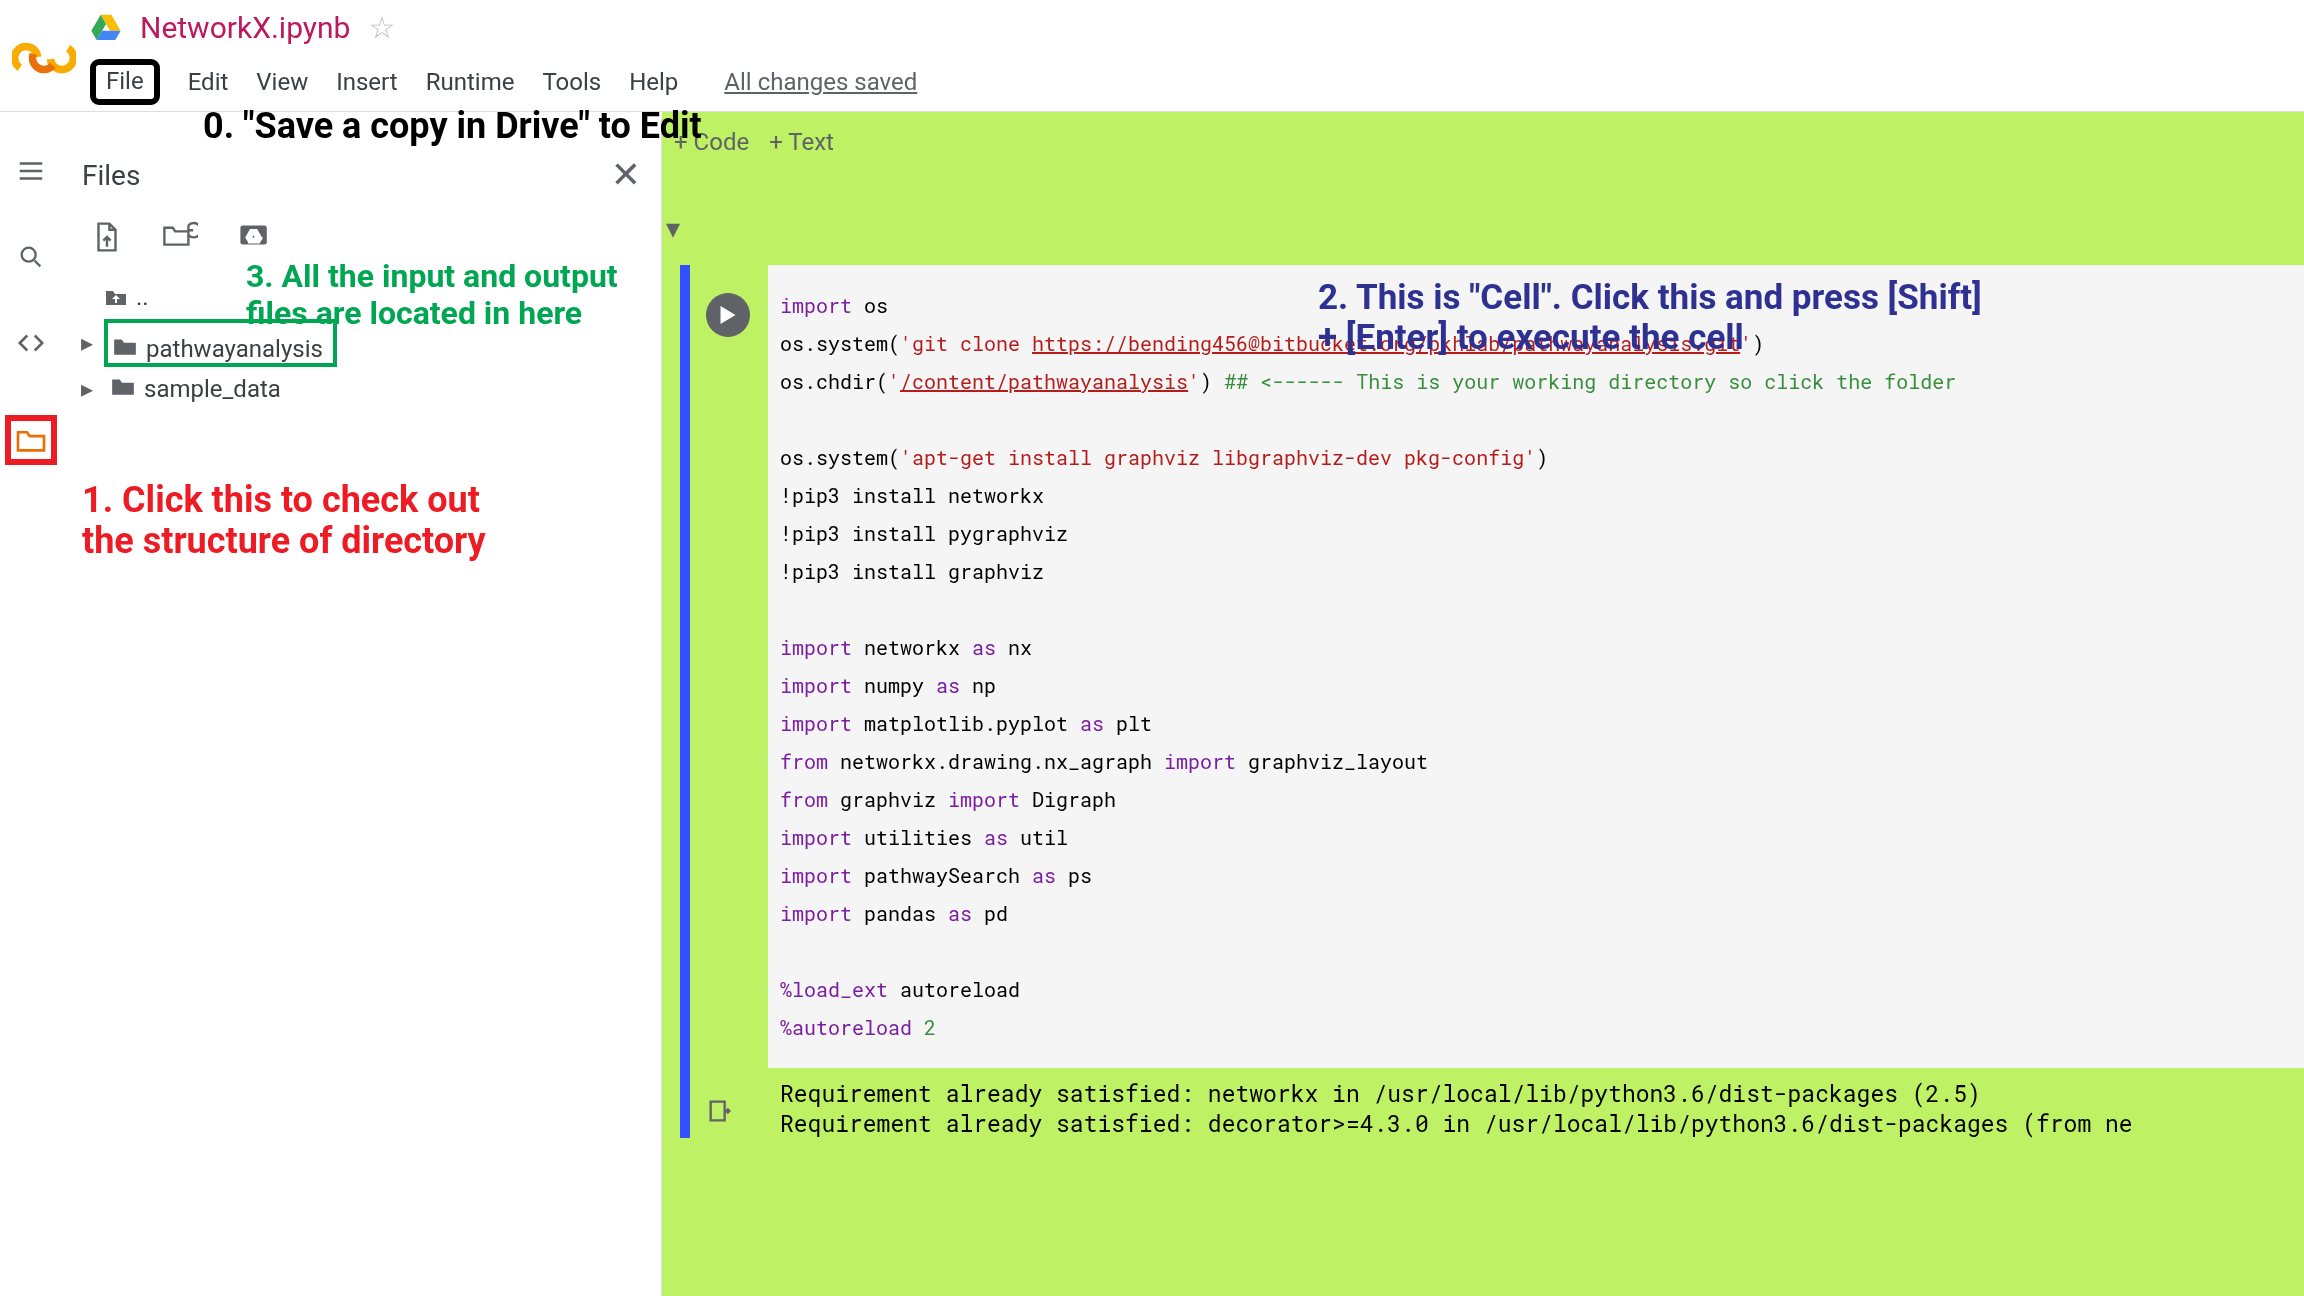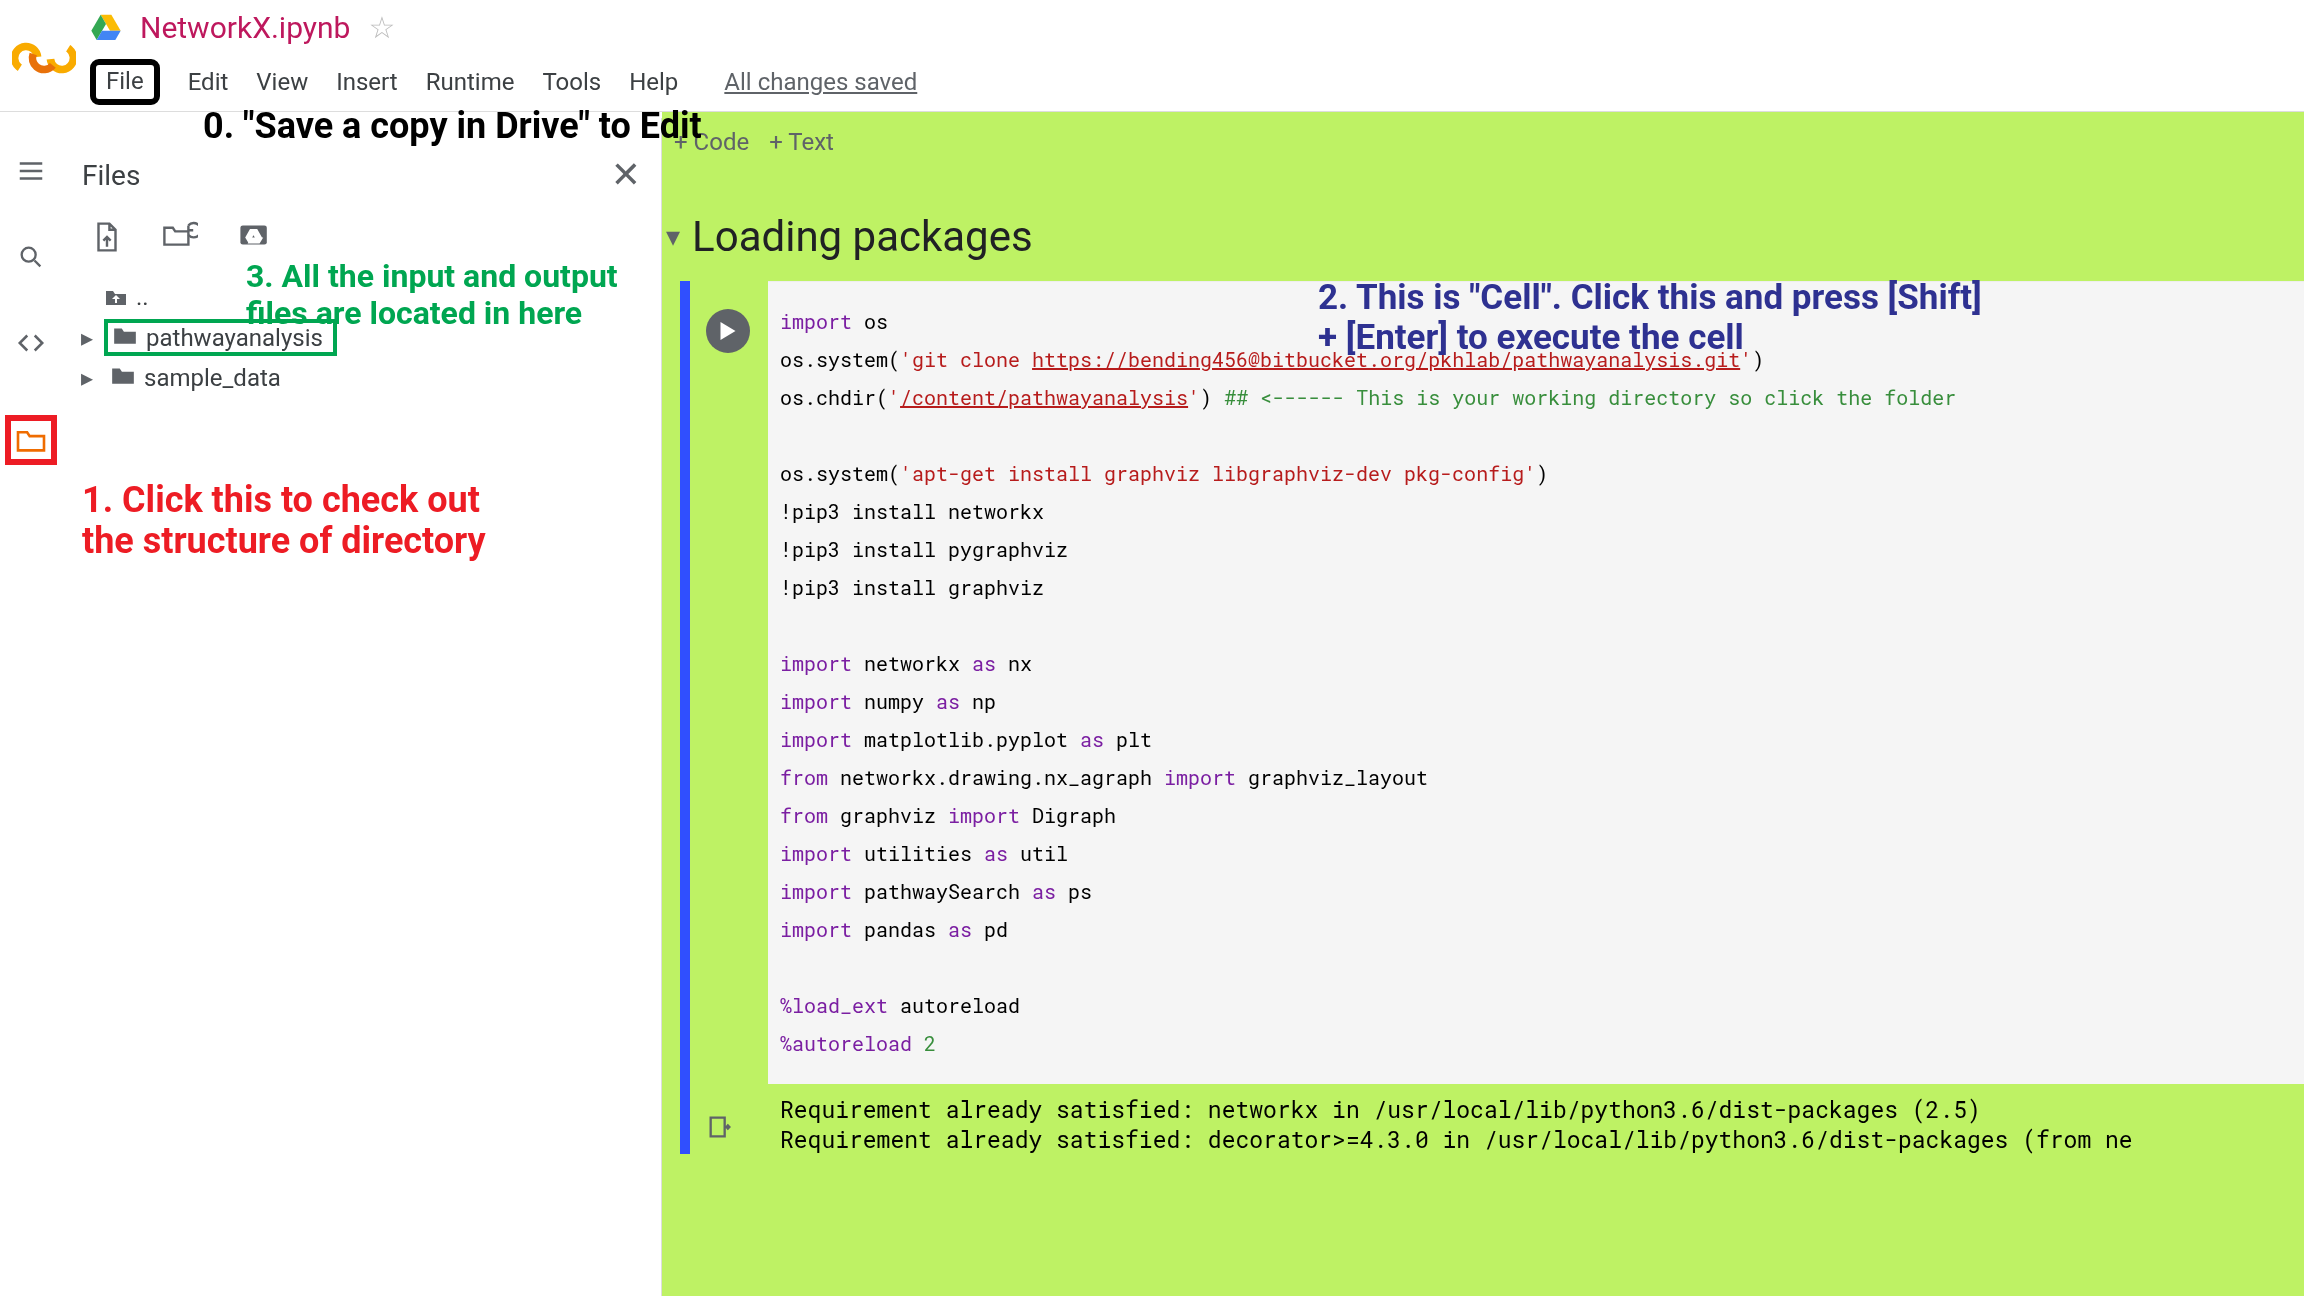--- a/index.html
+++ b/index.html
@@ -110,21 +110,21 @@
   gap: 8px;
   padding: 4px 0;
 }
 .tree-toggle { color: #5f6368; width: 18px; text-align: center; }
 .folder-glyph { color: #5f6368; }
 .pathway-box {
   display: inline-flex;
   align-items: center;
   gap: 8px;
   border: 4px solid #00a651;
-  padding: 1px 10px 0 4px;
+  padding: 12px 10px 0 4px;
 }
 
 
 .main {
   position: absolute;
   left: 662px;
   top: 112px;
   right: 0;
   bottom: 0;
   background: #bef264;
@@ -320,21 +320,20 @@
   </div>
 </div>
 
 <div class="main">
   <div class="toolbar-buttons">
     <span class="add-btn">+ Code</span>
     <span class="add-btn">+ Text</span>
   </div>
   <div class="section-header">
     <span class="section-chevron">▾</span>
-    <span>Loading packages</span>
   </div>
 
   <div class="cell">
     <div class="cell-gutter">
       <div class="run-btn">
         <svg width="18" height="18" viewBox="0 0 10 12">
             <path fill="#fff" d="M0 0l10 6-10 6z"></path>
           </svg>
       </div>
       <div class="output-icon">

